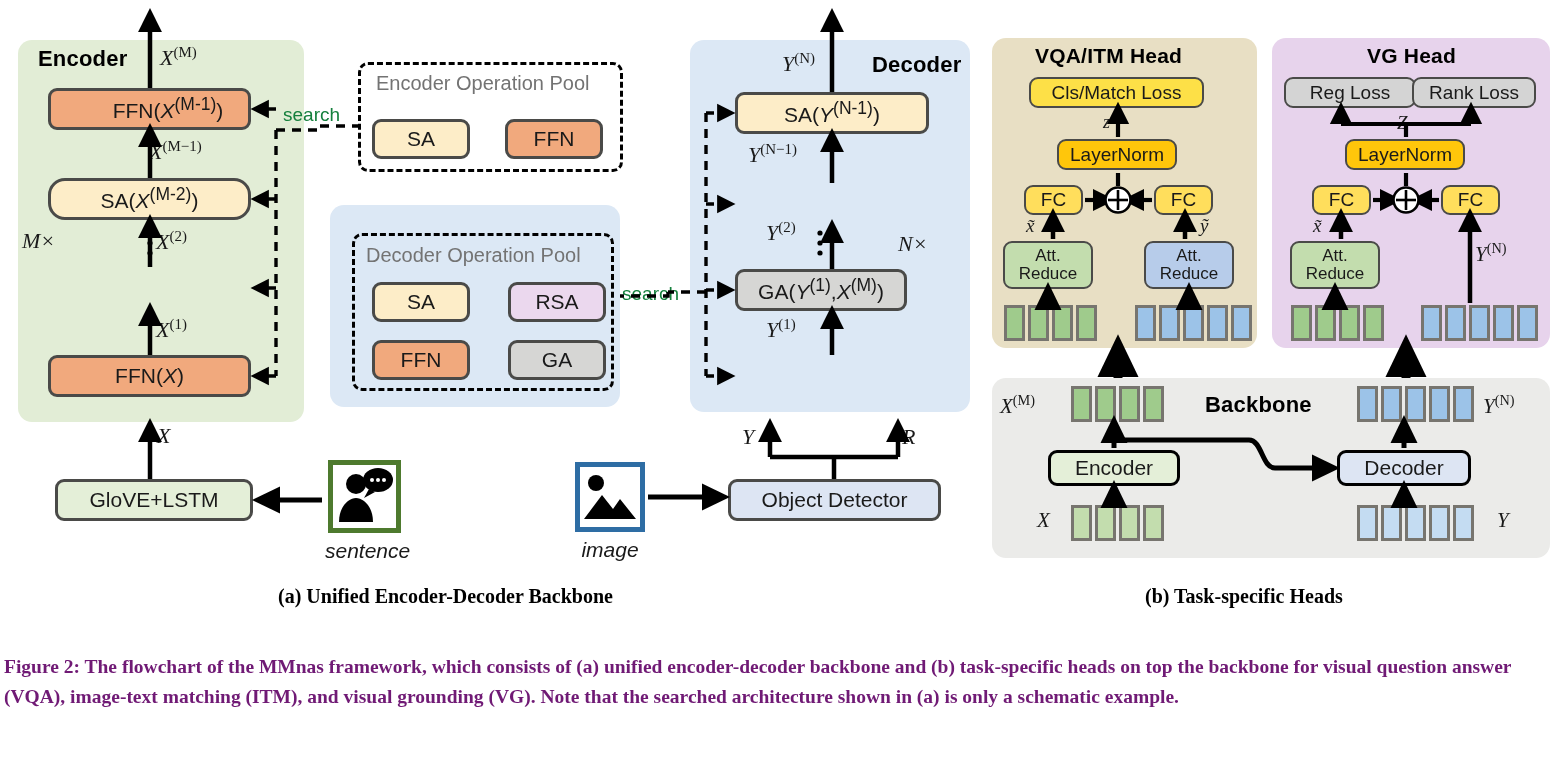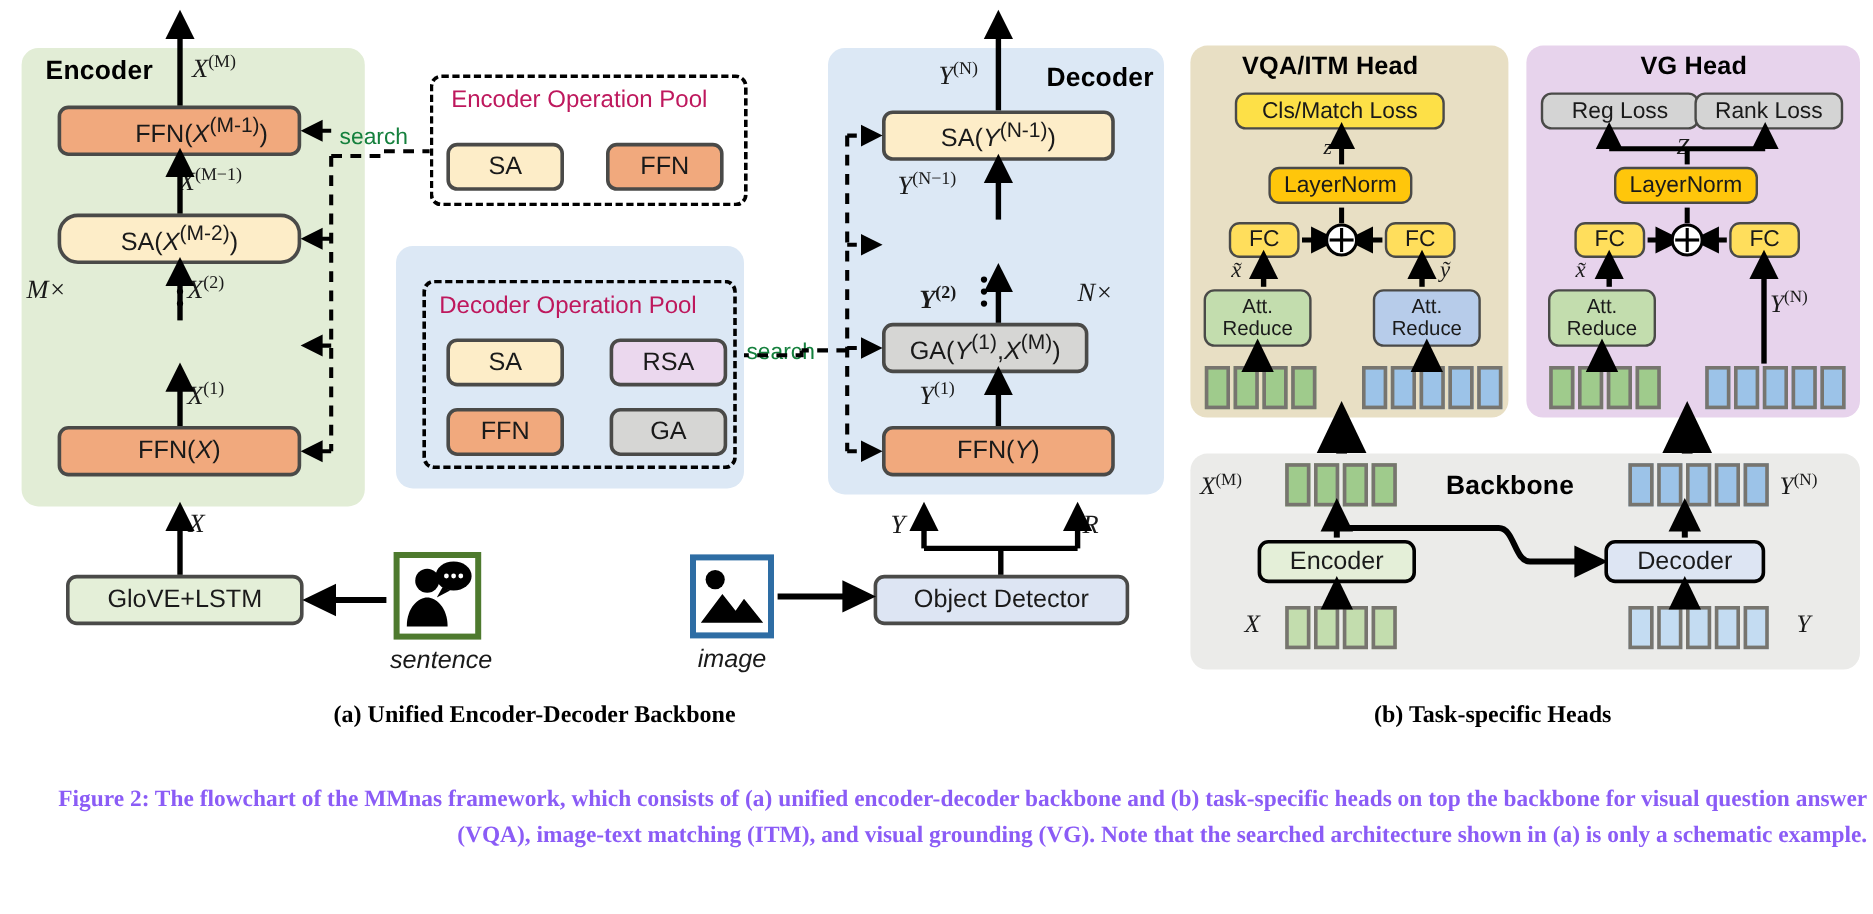--- a/index.html
+++ b/index.html
@@ -32,21 +32,21 @@
   }
   .box.thin { border-width: 2px; }
 
   
   .pool {
     position: absolute;
     border: 3px dashed #000;
     border-radius: 10px;
   }
   .pool-title {
-    position: absolute; white-space: nowrap; color: #be185d;
+    position: absolute; white-space: nowrap; color: #737373;
   }
 
   
   .math {
     position: absolute;
     font-family: "Liberation Serif", serif;
     font-style: italic;
     color: #1a1a1a;
     white-space: nowrap;
   }
@@ -72,21 +72,21 @@
 
   
   .subcap {
     position: absolute; font-family: "Liberation Serif", serif;
     font-weight: bold; color: #000; white-space: nowrap;
   }
   .caption {
     position: absolute; left: 4px; top: 652px; width: 1552px;
     font-family: "Liberation Serif", serif;
     font-weight: bold; font-size: 19.5px; line-height: 30px;
-    color: #8b5cf6; text-align: right;
+    color: #701a75; text-align: left;
   }
 </style>
 </head>
 <body>
 
 <div class="fig">
 
   <div class="panel" style="left:18px; top:40px; width:286px; height:382px; background:#E2EDD6;"></div>
   <div class="panel-label" style="left:38px; top:46px; font-size:22px;">Encoder</div>
 
@@ -124,27 +124,24 @@
 
   <div class="panel" style="left:690px; top:40px; width:280px; height:372px; background:#DCE8F5;"></div>
   <div class="panel-label" style="left:872px; top:52px; font-size:22px;">Decoder</div>
 
   <div class="box" style="left:735px; top:92px; width:194px; height:42px; background:#FDEDC8; font-size:21px;">
     <span>SA(<i>Y</i><sup>(N-1)</sup>)</span>
   </div>
   <div class="box" style="left:735px; top:269px; width:172px; height:42px; background:#D6D6D4; font-size:21px;">
     <span>GA(<i>Y</i><sup>(1)</sup>,<i>X</i><sup>(M)</sup>)</span>
   </div>
-  <div class="box" style="left:735px; top:355px; width:194px; height:42px; background:#F1A97D; font-size:21px;">
-    <span>FFN(<i>Y</i>)</span>
-  </div>
 
   <div class="math" style="left:782px; top:50px; font-size:22px;">Y<sup>(N)</sup></div>
   <div class="math" style="left:748px; top:141px; font-size:22px;">Y<sup>(N−1)</sup></div>
-  <div class="math" style="left:766px; top:236px; font-size:22px;font-weight:bold;">Y<sup>(2)</sup></div>
+  <div class="math" style="left:766px; top:219px; font-size:22px;">Y<sup>(2)</sup></div>
   <div class="math" style="left:766px; top:316px; font-size:22px;">Y<sup>(1)</sup></div>
   <div class="math" style="left:898px; top:231px; font-size:22px;">N×</div>
   <div class="math" style="left:742px; top:424px; font-size:22px;">Y</div>
   <div class="math" style="left:902px; top:424px; font-size:22px;">R</div>
 
   <div class="box" style="left:55px; top:479px; width:198px; height:42px; background:#E4EFD8; font-size:21px;">GloVE+LSTM</div>
 
   <div class="iconframe" style="left:328px; top:460px; width:73px; height:73px; border:5px solid #4E7A2E;">
     <svg width="63" height="63" viewBox="0 0 63 63">
       <circle cx="23" cy="19" r="10" fill="#000"></circle>

